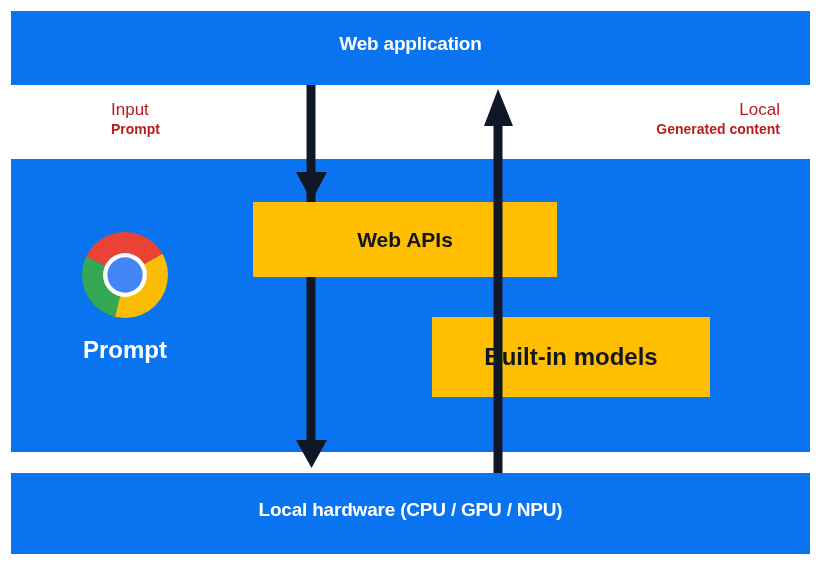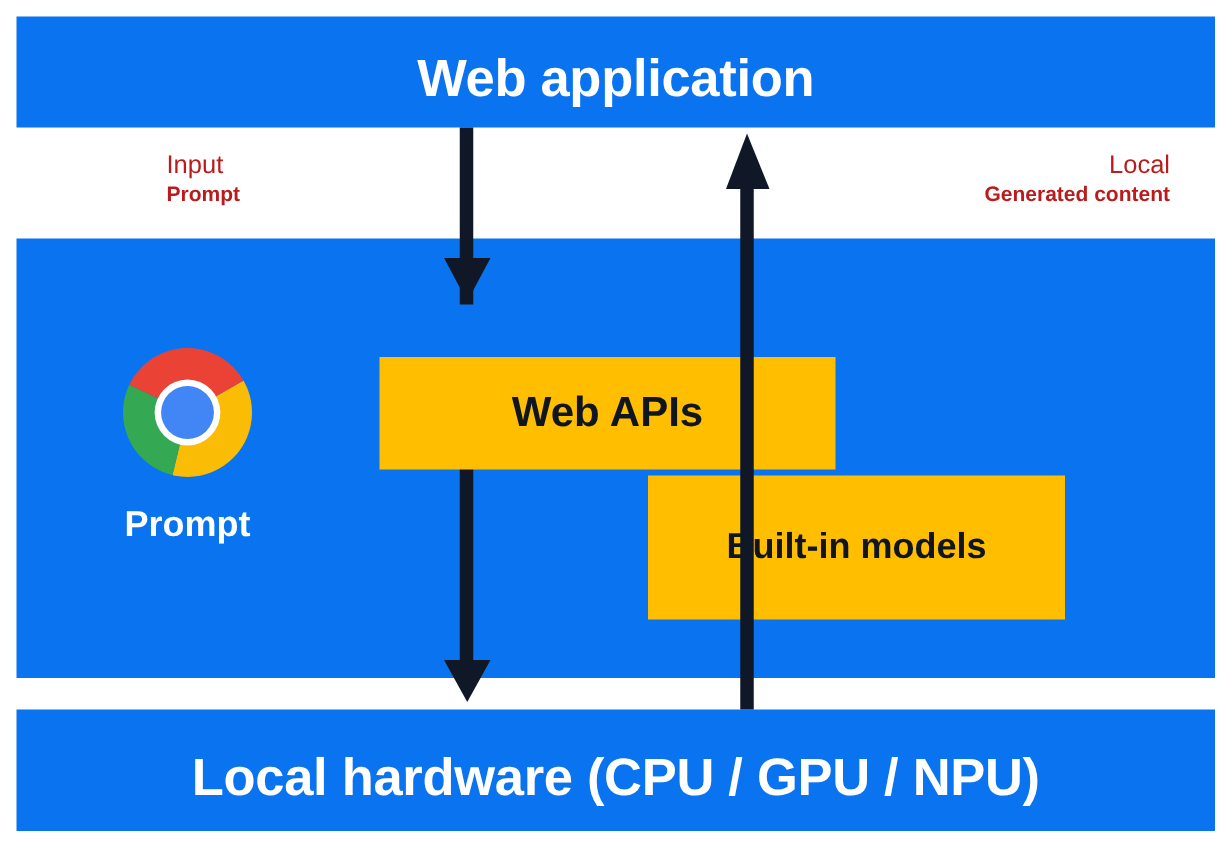--- a/index.html
+++ b/index.html
@@ -43,21 +43,21 @@
     height: 81px;
   }
 
   .band-title {
     position: absolute;
     left: 0;
     right: 0;
     text-align: center;
     color: #ffffff;
     font-weight: bold;
-    font-size: 35px;
+    font-size: 19px;
     letter-spacing: -0.2px;
     white-space: nowrap;
   }
   #band-web-application .band-title { top: 22px; }
   #band-local-hardware  .band-title { top: 26px; }
 
   
   #arrow-layer {
     position: absolute;
     left: 0;
@@ -84,28 +84,27 @@
     text-align: center;
     color: #10161f;
     font-weight: bold;
     line-height: 1.22;
   }
   #box-web-apis {
     left: 253px;
     top: 202px;
     width: 304px;
     height: 75px;
-    font-size: 28px;
-    margin-top: 36px;
+    font-size: 21px;
   }
   #box-builtin-models {
     left: 432px;
     top: 317px;
     width: 278px;
-    height: 96px;
+    height: 80px;
     font-size: 24px;
   }
 
   
   .io-label {
     position: absolute;
     color: #b91c1c;
     line-height: 1.22;
     white-space: nowrap;
   }

